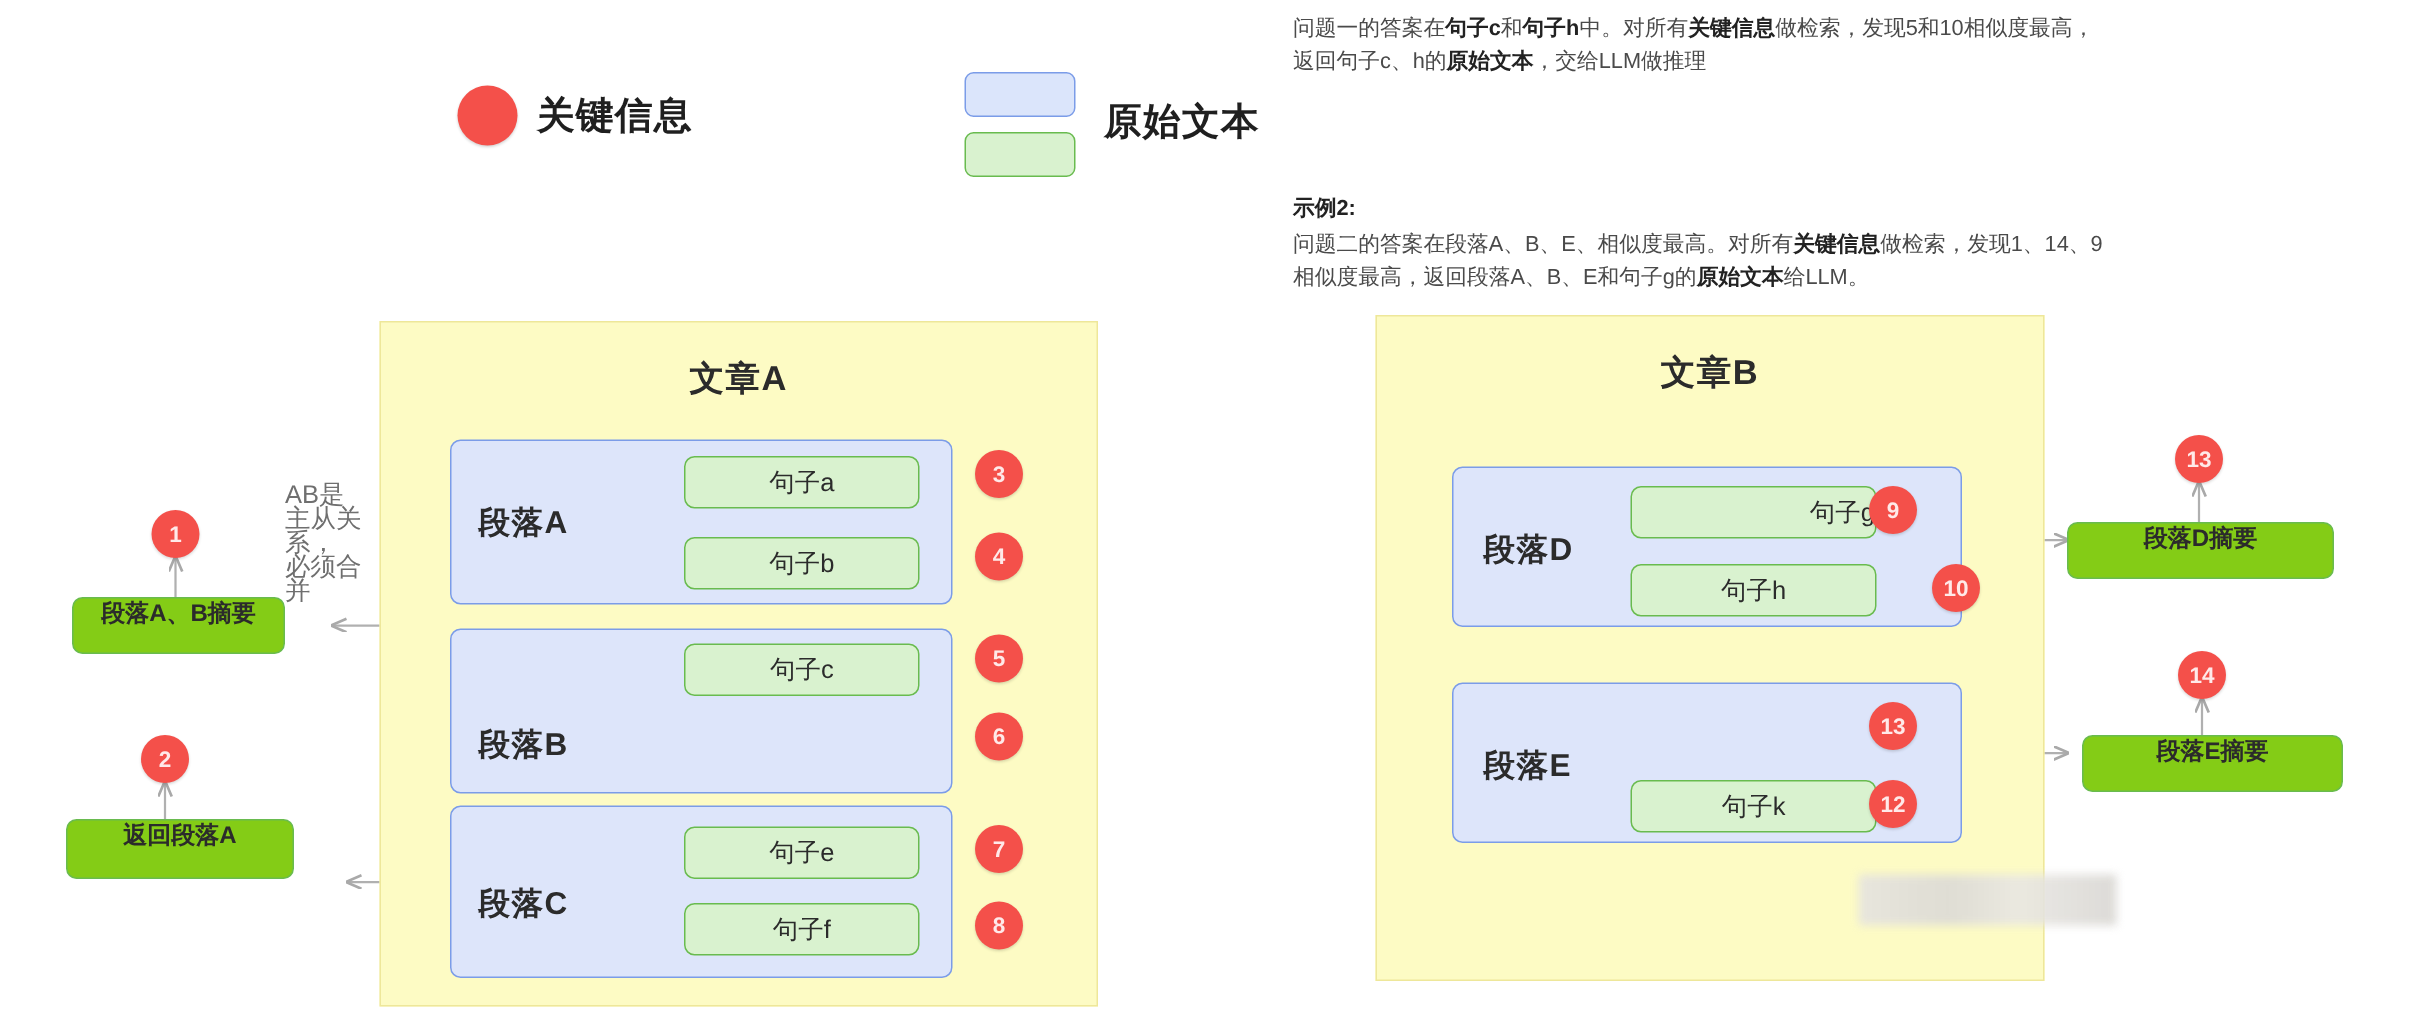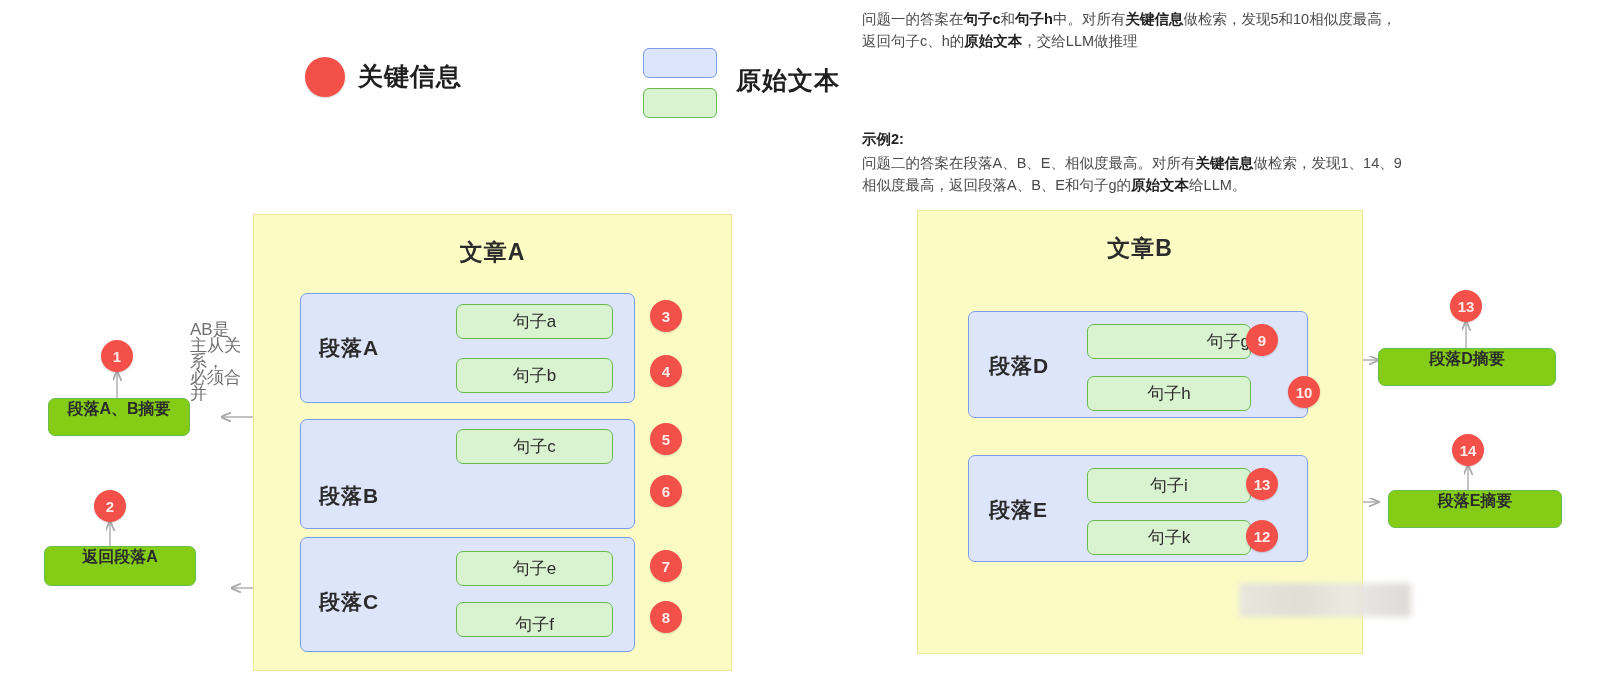--- a/index.html
+++ b/index.html
@@ -185,21 +185,21 @@
     <div class="sent" style="left:155px;top:9px;width:155px;height:33px;">
       <span>句子c</span>
     </div>
   </div>
 
   <div class="para" style="left:46px;top:322px;width:333px;height:113px;">
     <div class="para-label" style="left:18px;top:50px;">段落C</div>
     <div class="sent" style="left:155px;top:13px;width:155px;height:33px;">
       <span>句子e</span>
     </div>
-    <div class="sent" style="left:155px;top:64px;width:155px;height:33px;align-items:flex-end;">
+    <div class="sent" style="left:155px;top:64px;width:155px;height:33px;">
       <span>句子f</span>
     </div>
   </div>
 </div>
 
 <div class="abs badge" style="left:650px;top:300px;width:32px;height:32px;">
   <span>3</span>
 </div>
 <div class="abs badge" style="left:650px;top:355px;width:32px;height:32px;">
   <span>4</span>
@@ -225,23 +225,20 @@
     <div class="sent" style="left:118px;top:12px;width:162px;height:33px;justify-content:flex-end;">
       <span>句子g</span>
     </div>
     <div class="sent" style="left:118px;top:64px;width:162px;height:33px;">
       <span>句子h</span>
     </div>
   </div>
 
   <div class="para" style="left:50px;top:244px;width:338px;height:105px;">
     <div class="para-label" style="left:20px;top:40px;">段落E</div>
-    <div class="sent" style="left:118px;top:12px;width:162px;height:33px;">
-      <span>句子i</span>
-    </div>
     <div class="sent" style="left:118px;top:64px;width:162px;height:33px;">
       <span>句子k</span>
     </div>
   </div>
 
   <div class="abs" id="watermark-redaction" style="left:321px;top:372px;"></div>
 </div>
 
 <div class="abs badge" style="left:1246px;top:324px;width:32px;height:32px;">
   <span>9</span>

